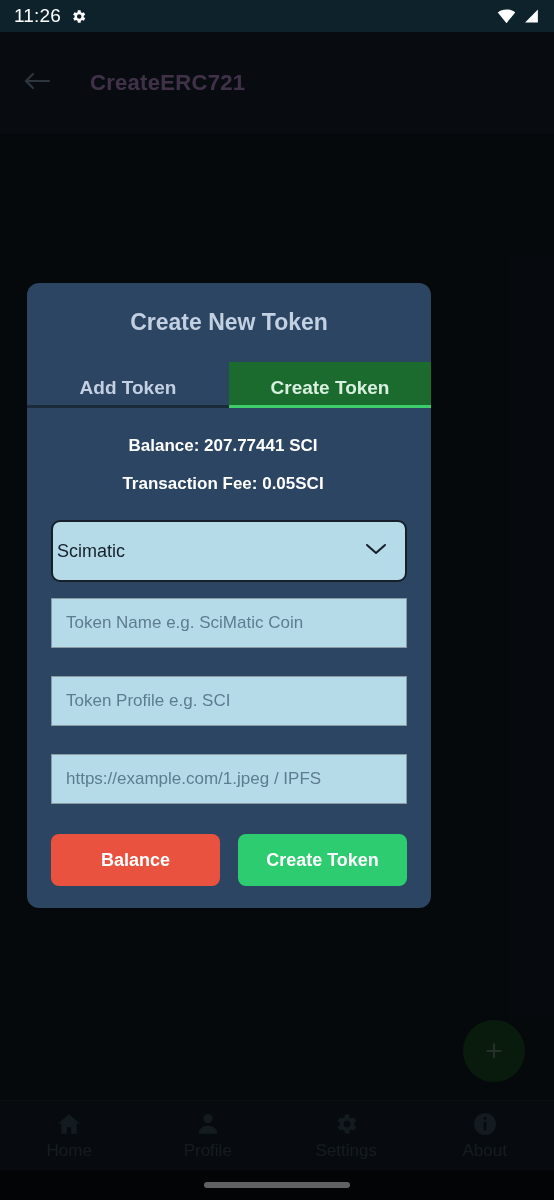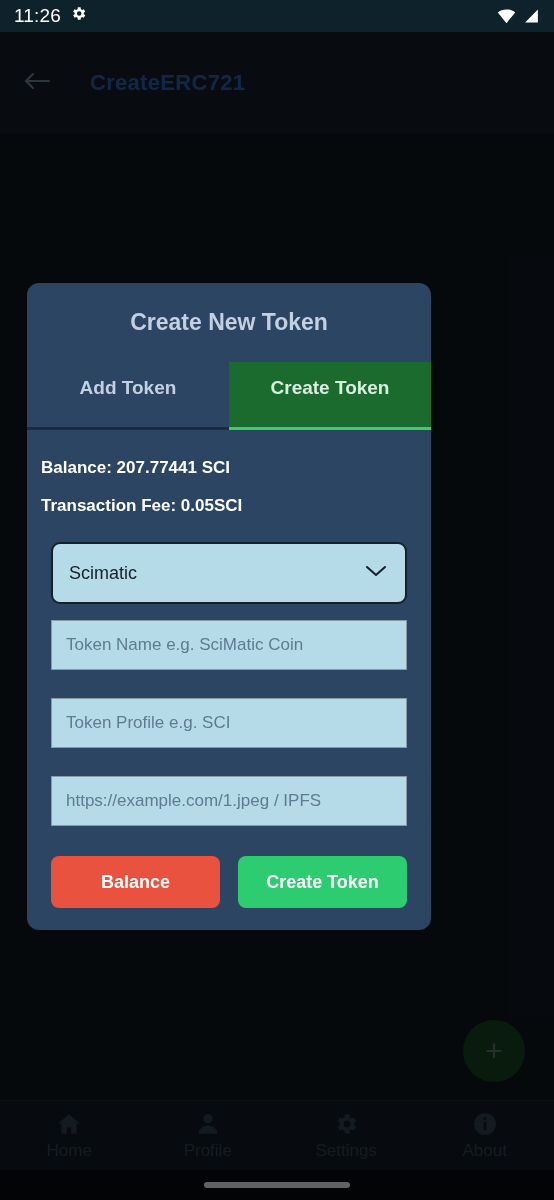--- a/index.html
+++ b/index.html
@@ -17,36 +17,36 @@
   }
 
   
   #status-bar {
     position:absolute; top:0; left:0; width:554px; height:32px;
     background:#0d222b;
     display:flex; align-items:center;
     padding:0 14px;
     z-index:5;
   }
-  #status-left { display:flex; align-items:flex-start; gap:9px; }
+  #status-left { display:flex; align-items:center; gap:9px; }
   #clock { color:#ffffff; font-size:19px; letter-spacing:.2px; }
   #status-right { margin-left:auto; display:flex; align-items:center; gap:7px; }
   .sb-icon { display:block; }
 
   
   #app-bar {
     position:absolute; top:32px; left:0; width:554px; height:102px;
     background:#101620;
     display:flex; align-items:center;
     padding:0 22px;
     gap:38px;
     z-index:1;
   }
   #app-bar-title {
-    color:#3b82f6; font-size:22px; font-weight:bold; letter-spacing:.3px;
+    color:#f0abfc; font-size:22px; font-weight:bold; letter-spacing:.3px;
     opacity:.62;
   }
 
   
   #page-body {
     position:absolute; top:134px; left:0; width:554px; height:966px;
     background:#0a0e13;
     z-index:1;
   }
   #fab {
@@ -99,51 +99,51 @@
     text-align:center;
     color:#c3d0e2;
     font-size:23px; font-weight:bold;
     margin-bottom:26px;
   }
 
   
   #tab-bar { display:flex; width:100%; }
   .tab {
     flex:1; text-align:center;
-    padding:15px 0 28px 0;
+    padding:15px 0 6px 0;
     font-size:19px; font-weight:bold;
   }
   .tab.inactive {
     color:#c3d0e2;
     background:transparent;
     border-bottom:3px solid #1c2b3c;
   }
   .tab.active {
     color:#d9f0e0;
     background:#1b6b2e;
     border-bottom:3px solid #3fcc6b;
   }
 
   
-  #info-block { padding:28px 26px 0 14px; }
+  #info-block { padding:28px 26px 0 14px;text-align:center; }
   .info-line {
     color:#ffffff; font-size:17px; font-weight:bold;
     margin-bottom:18px;
   }
 
   
   #fields { padding:8px 24px 0 24px; }
   .select-box {
     position:relative;
     background:#b6dbe8;
     border:2px solid #16202b;
     border-radius:9px;
     height:62px;
     display:flex; align-items:center;
-    padding:0 16px;
+    padding:0 4px;
     margin-bottom:16px;
   }
   .select-value { color:#16202b; font-size:18px; }
   .chev {
     position:absolute; right:16px; top:50%; transform:translateY(-50%);
   }
   .text-field {
     background:#b6dbe8;
     border:1px solid #8a9aa5;
     height:50px;

